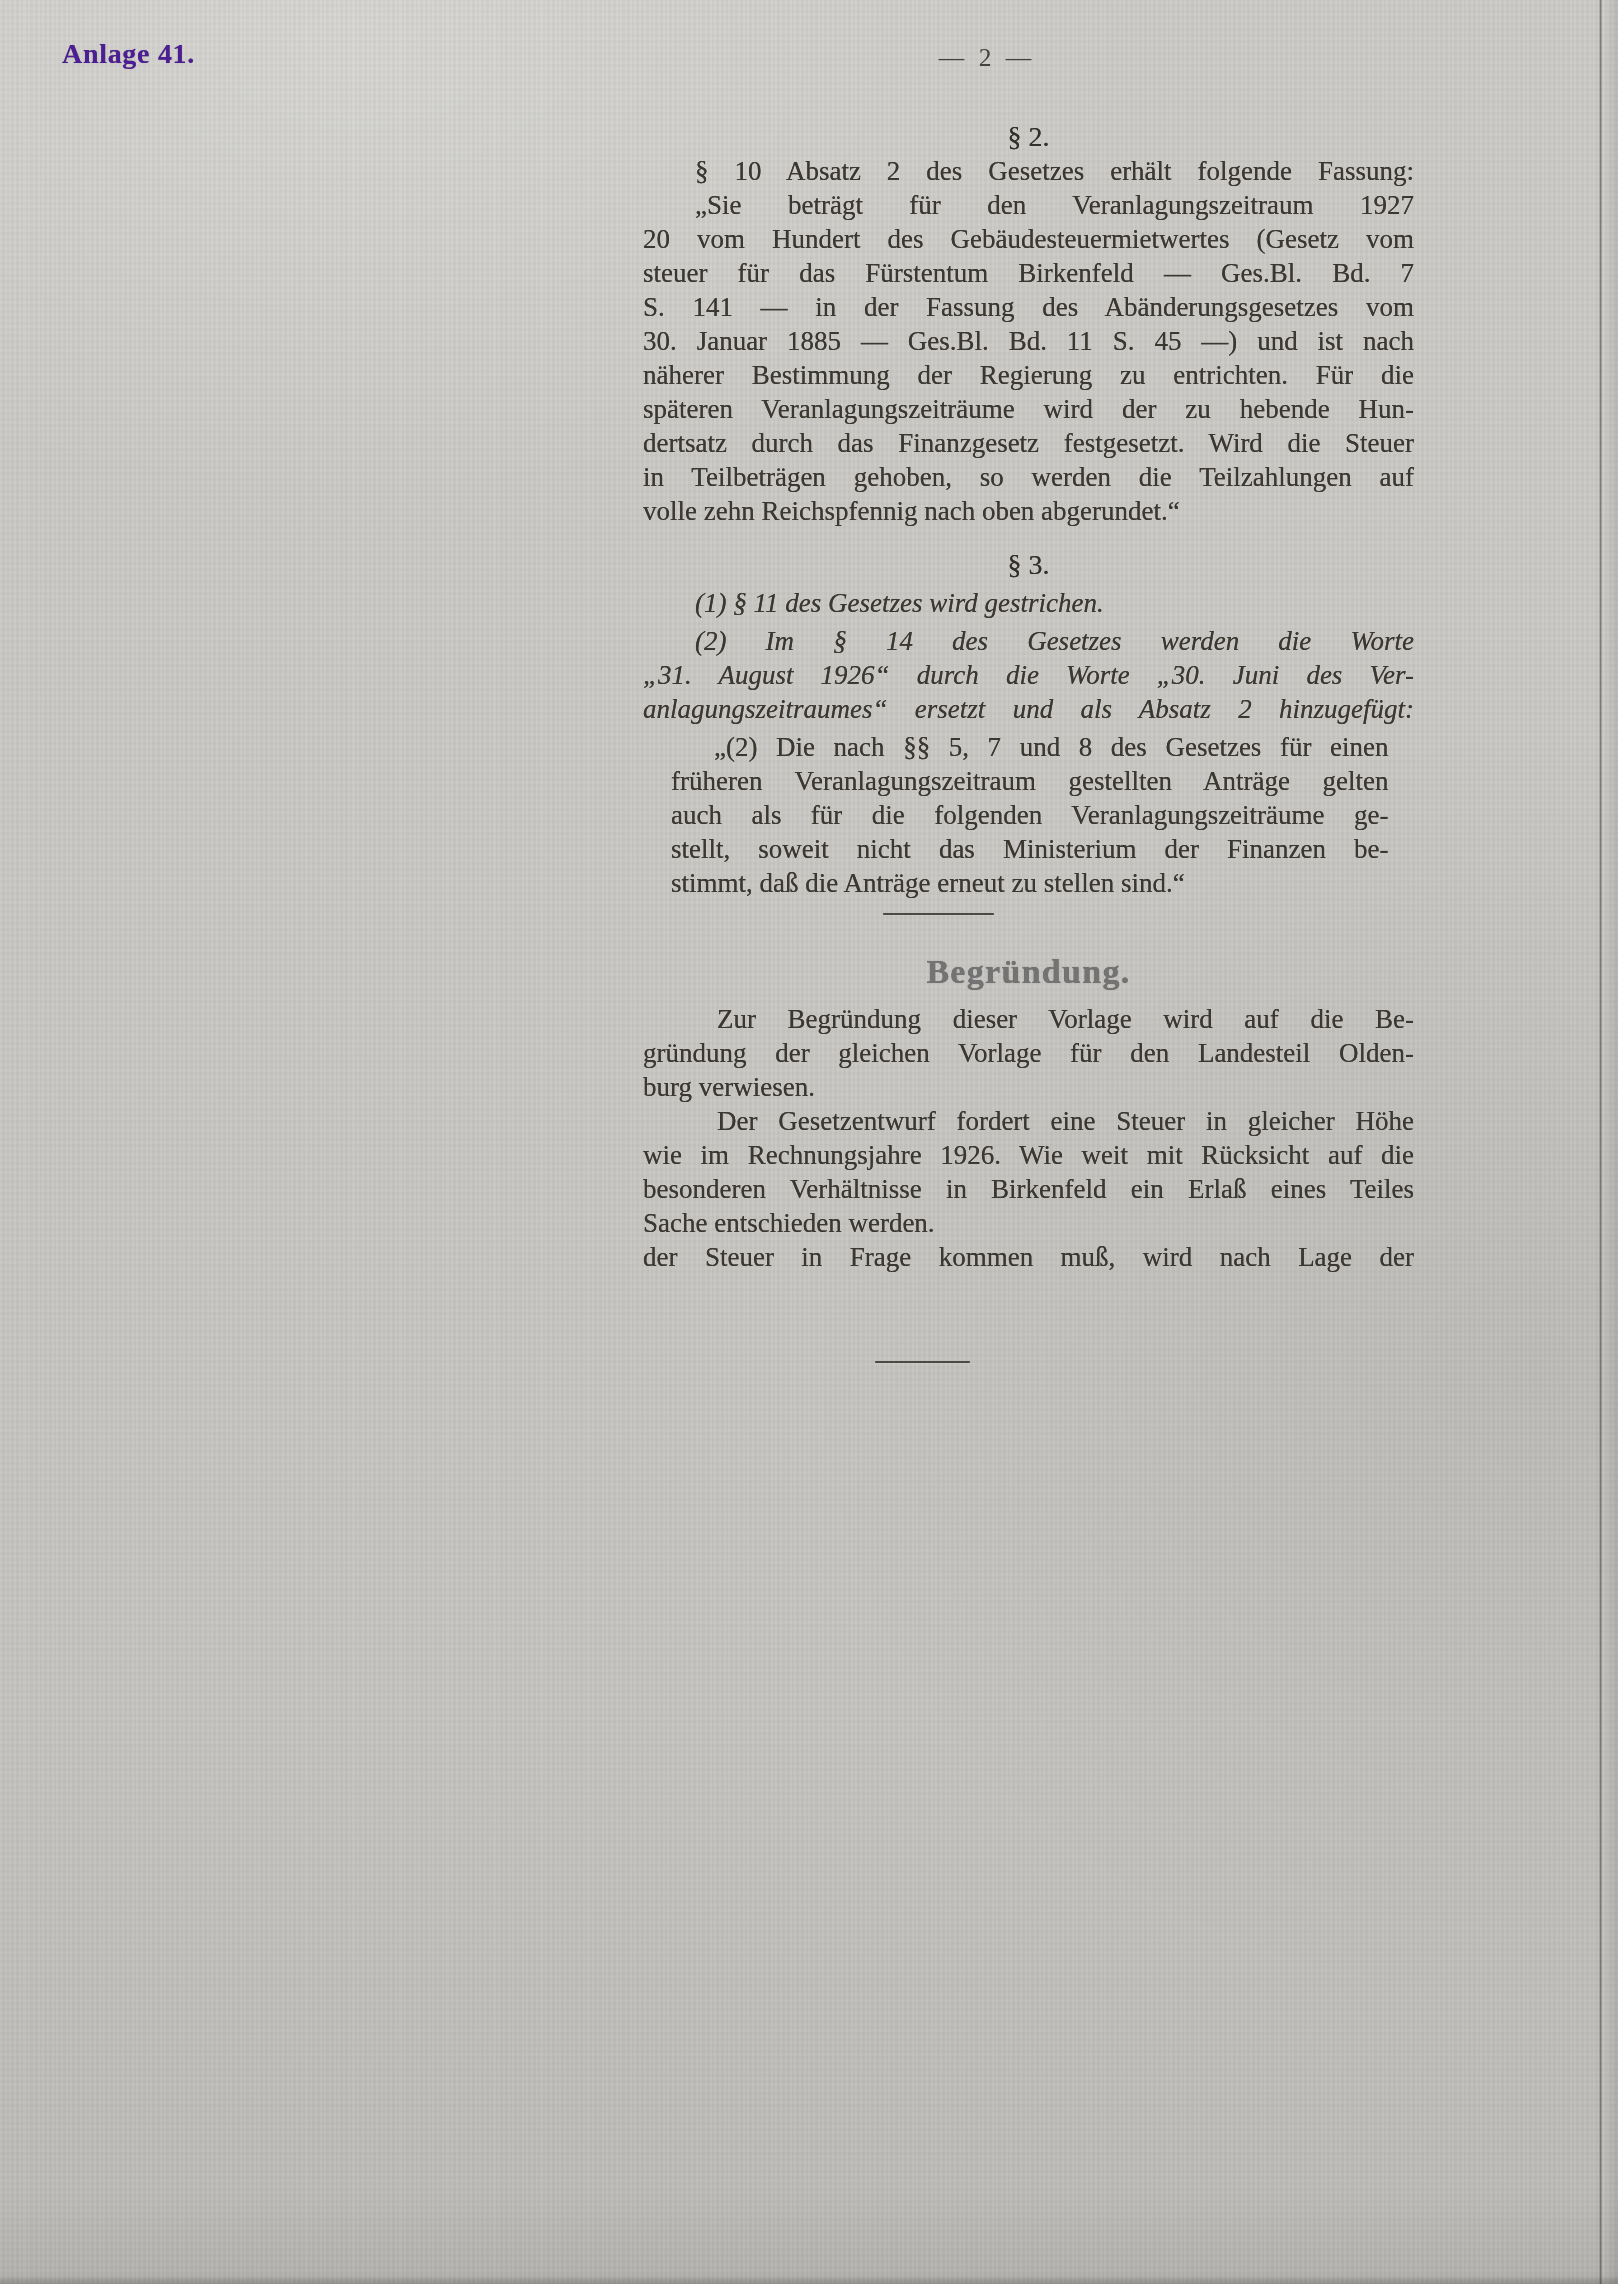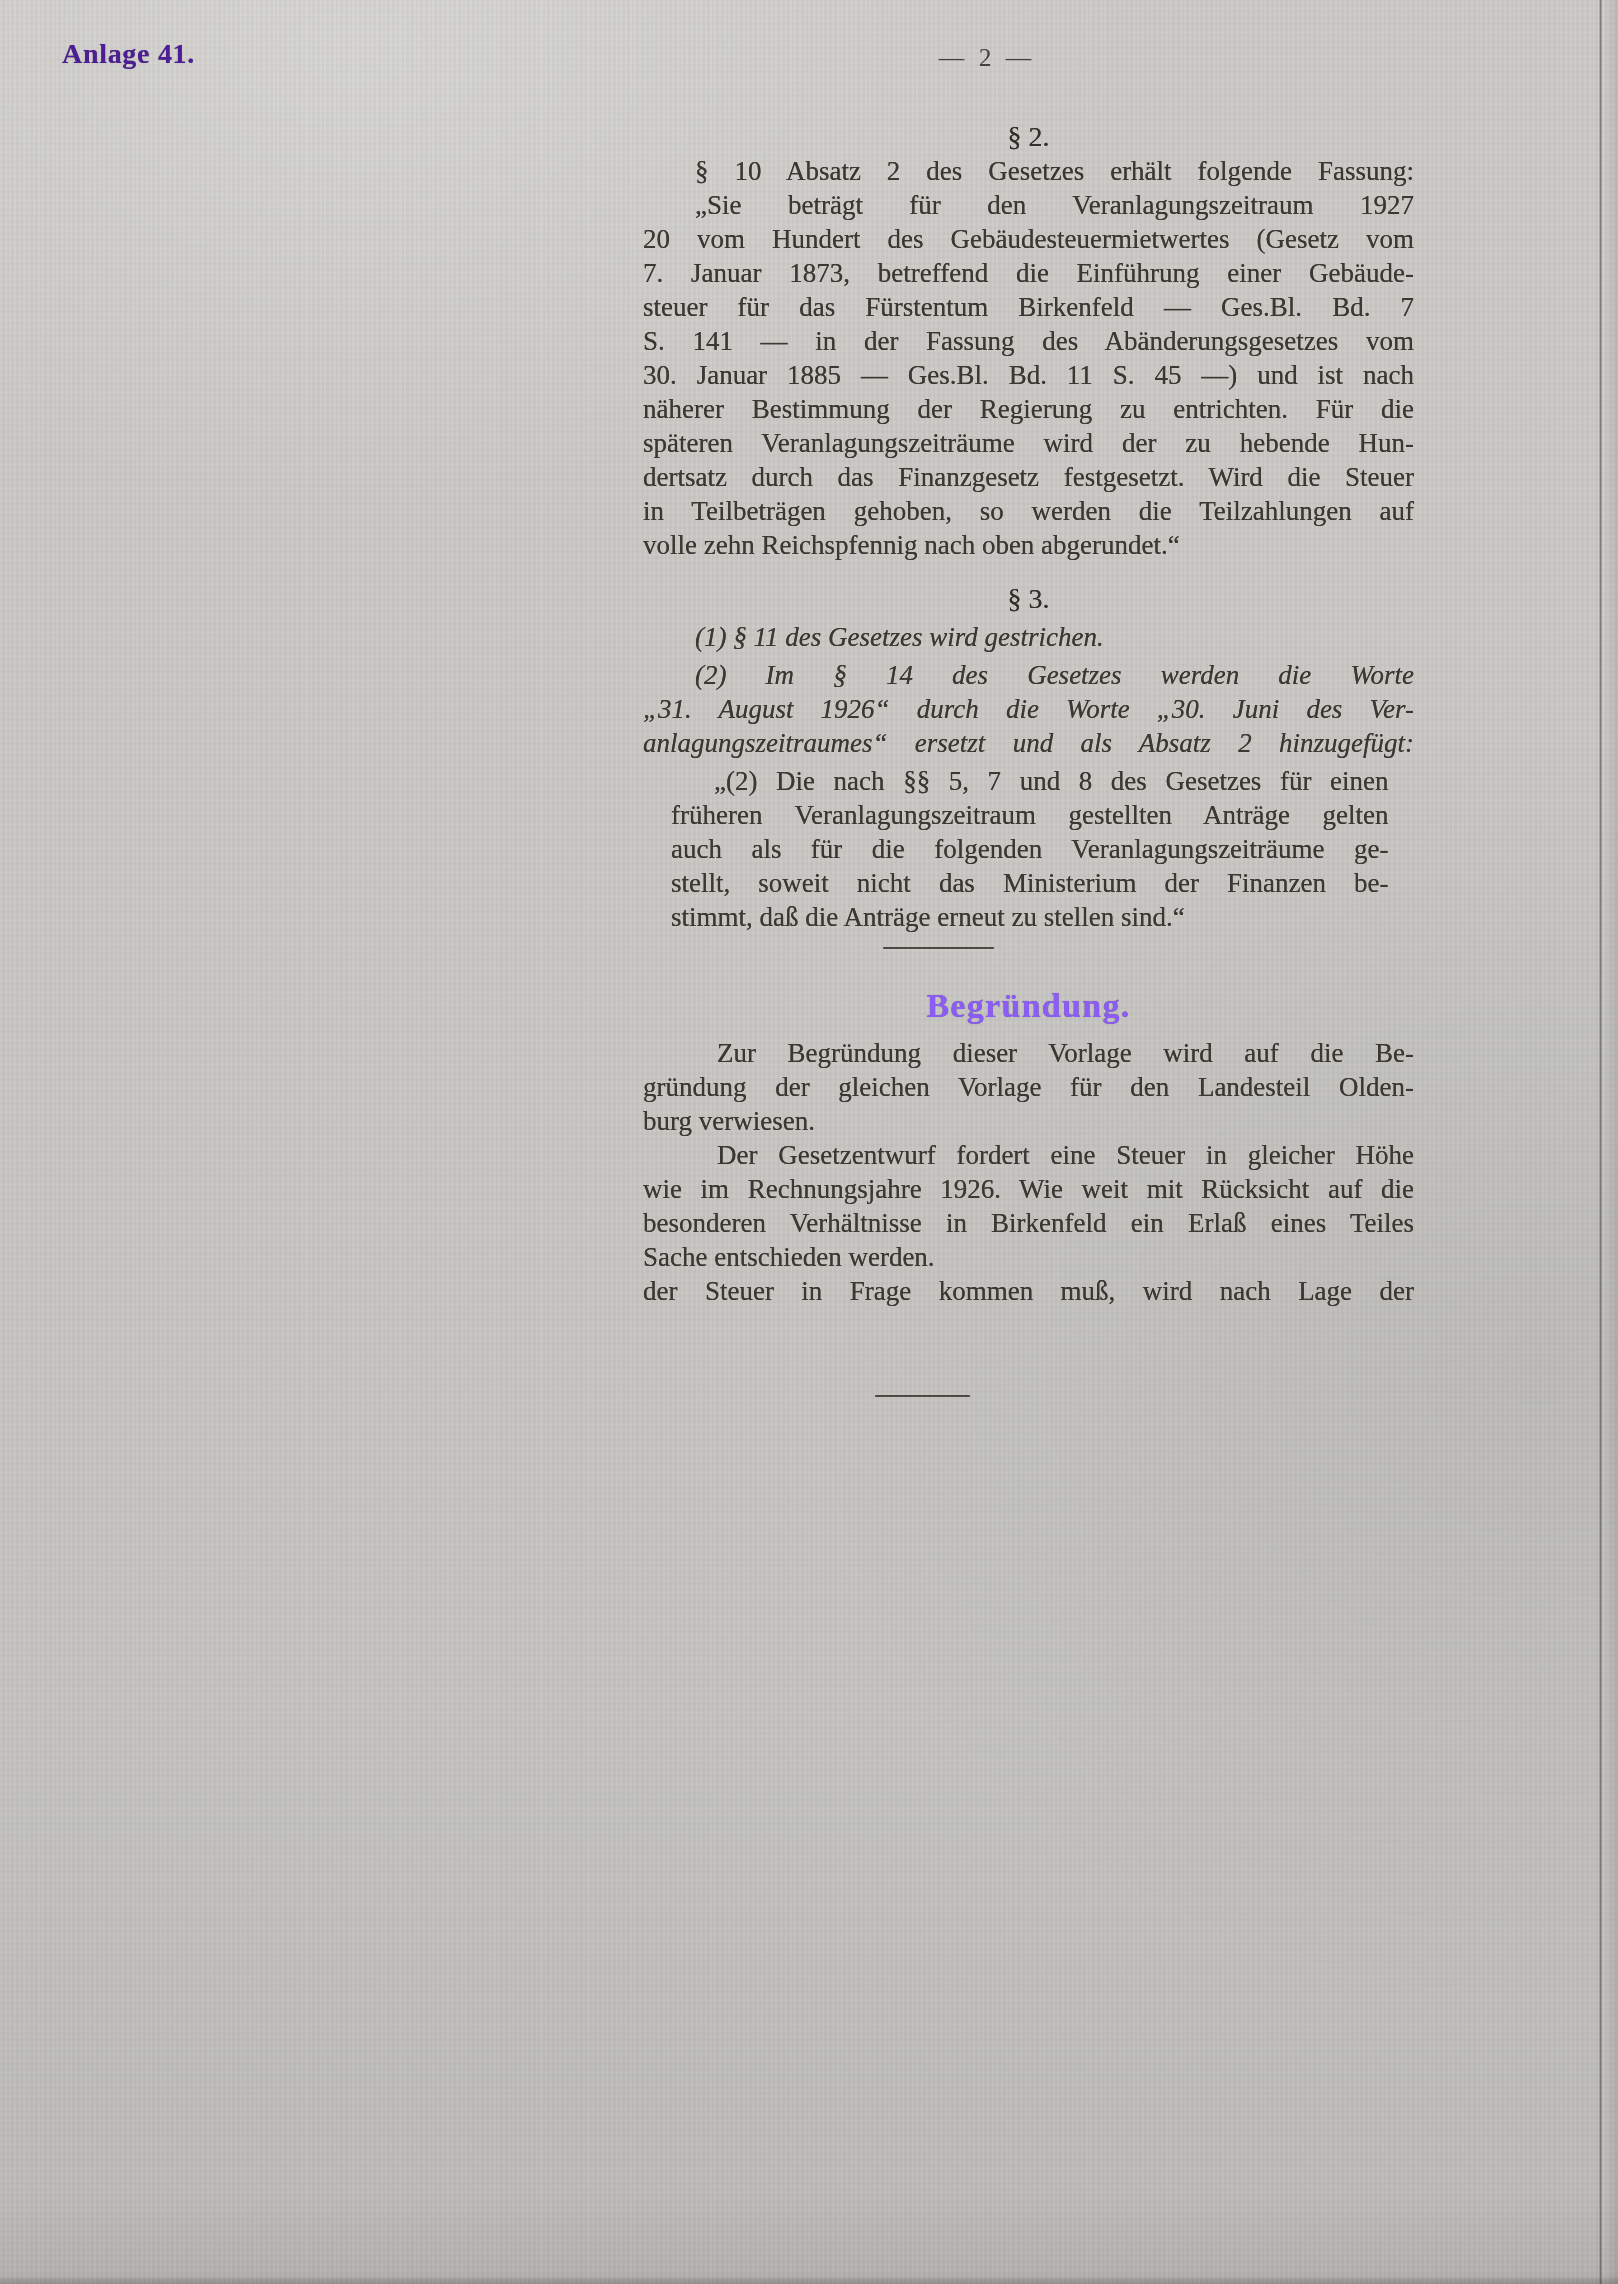--- a/index.html
+++ b/index.html
@@ -64,21 +64,21 @@
   .para.gap{margin-top:4px;font-style:italic;}
   .blockquote{margin:4px 25.5px 0 28px;}
   .divider{
     height:2px;background:#4c4843;border-radius:0.7px;
     box-shadow:0 0.7px 0 rgba(255,255,255,0.12);
   }
   .divider.d1{width:111px;margin:13.4px 0 0 240px;}
   .divider.d2{width:95px;margin:87px 0 0 232px;}
   .beg-head{
     text-align:center;font-size:34px;line-height:40px;font-weight:bold;
-    letter-spacing:1.3px;color:#8b5cf6;margin:37px 0 9.4px 0;
+    letter-spacing:1.3px;color:#737373;margin:37px 0 9.4px 0;
     text-shadow:0 0 0.7px rgba(44,40,35,0.65);
   }
 </style>
 </head>
 <body>
 
 <div class="grain"></div>
 
 <div class="annotation">Anlage 41.</div>
 <div class="pagenum">— 2 —</div>
@@ -87,21 +87,20 @@
 
   <div class="sec-head">§ 2.</div>
 
   <div class="para">
     <div class="line ind">§ 10 Absatz 2 des Gesetzes erhält folgende Fassung:</div>
   </div>
 
   <div class="para">
     <div class="line ind">„Sie beträgt für den Veranlagungszeitraum 1927</div>
     <div class="line">20 vom Hundert des Gebäudesteuermietwertes (Gesetz vom</div>
-    <div class="line">7. Januar 1873, betreffend die Einführung einer Gebäude-</div>
     <div class="line">steuer für das Fürstentum Birkenfeld — Ges.Bl. Bd. 7</div>
     <div class="line">S. 141 — in der Fassung des Abänderungsgesetzes vom</div>
     <div class="line">30. Januar 1885 — Ges.Bl. Bd. 11 S. 45 —) und ist nach</div>
     <div class="line">näherer Bestimmung der Regierung zu entrichten. Für die</div>
     <div class="line">späteren Veranlagungszeiträume wird der zu hebende Hun-</div>
     <div class="line">dertsatz durch das Finanzgesetz festgesetzt. Wird die Steuer</div>
     <div class="line">in Teilbeträgen gehoben, so werden die Teilzahlungen auf</div>
     <div class="line end">volle zehn Reichspfennig nach oben abgerundet.“</div>
   </div>
 

